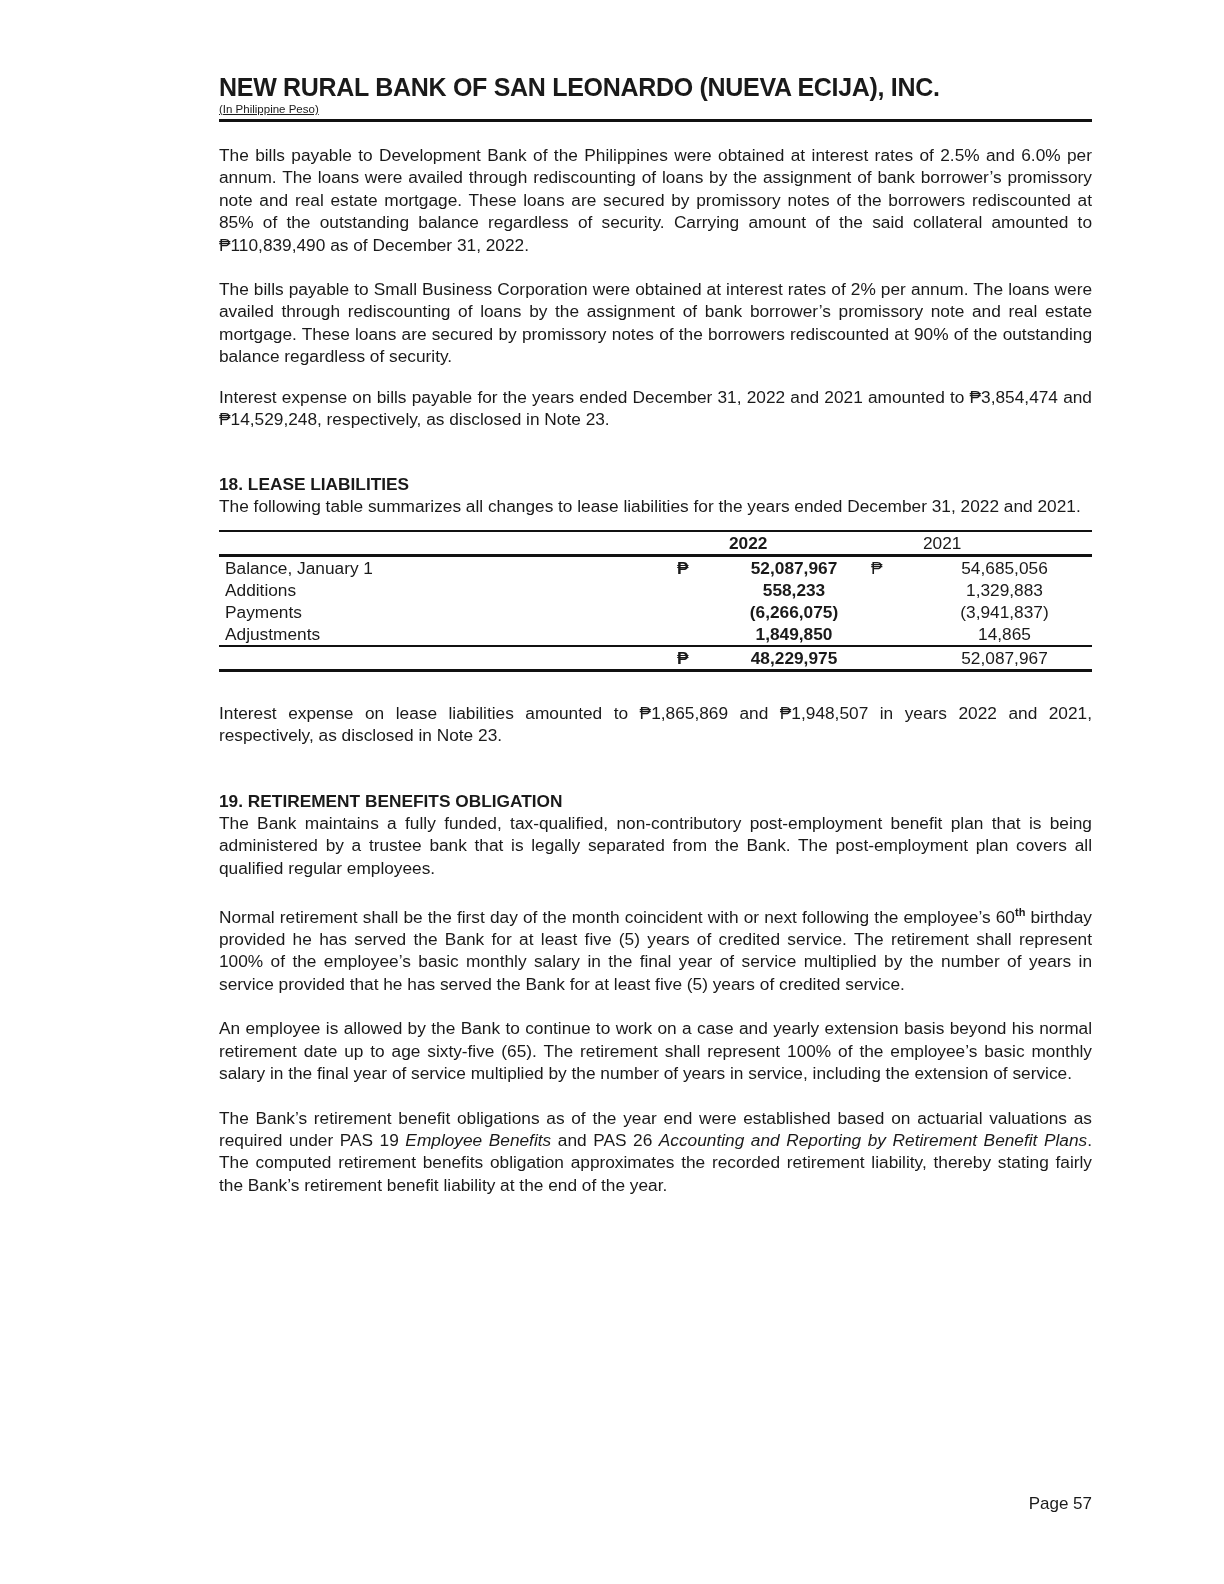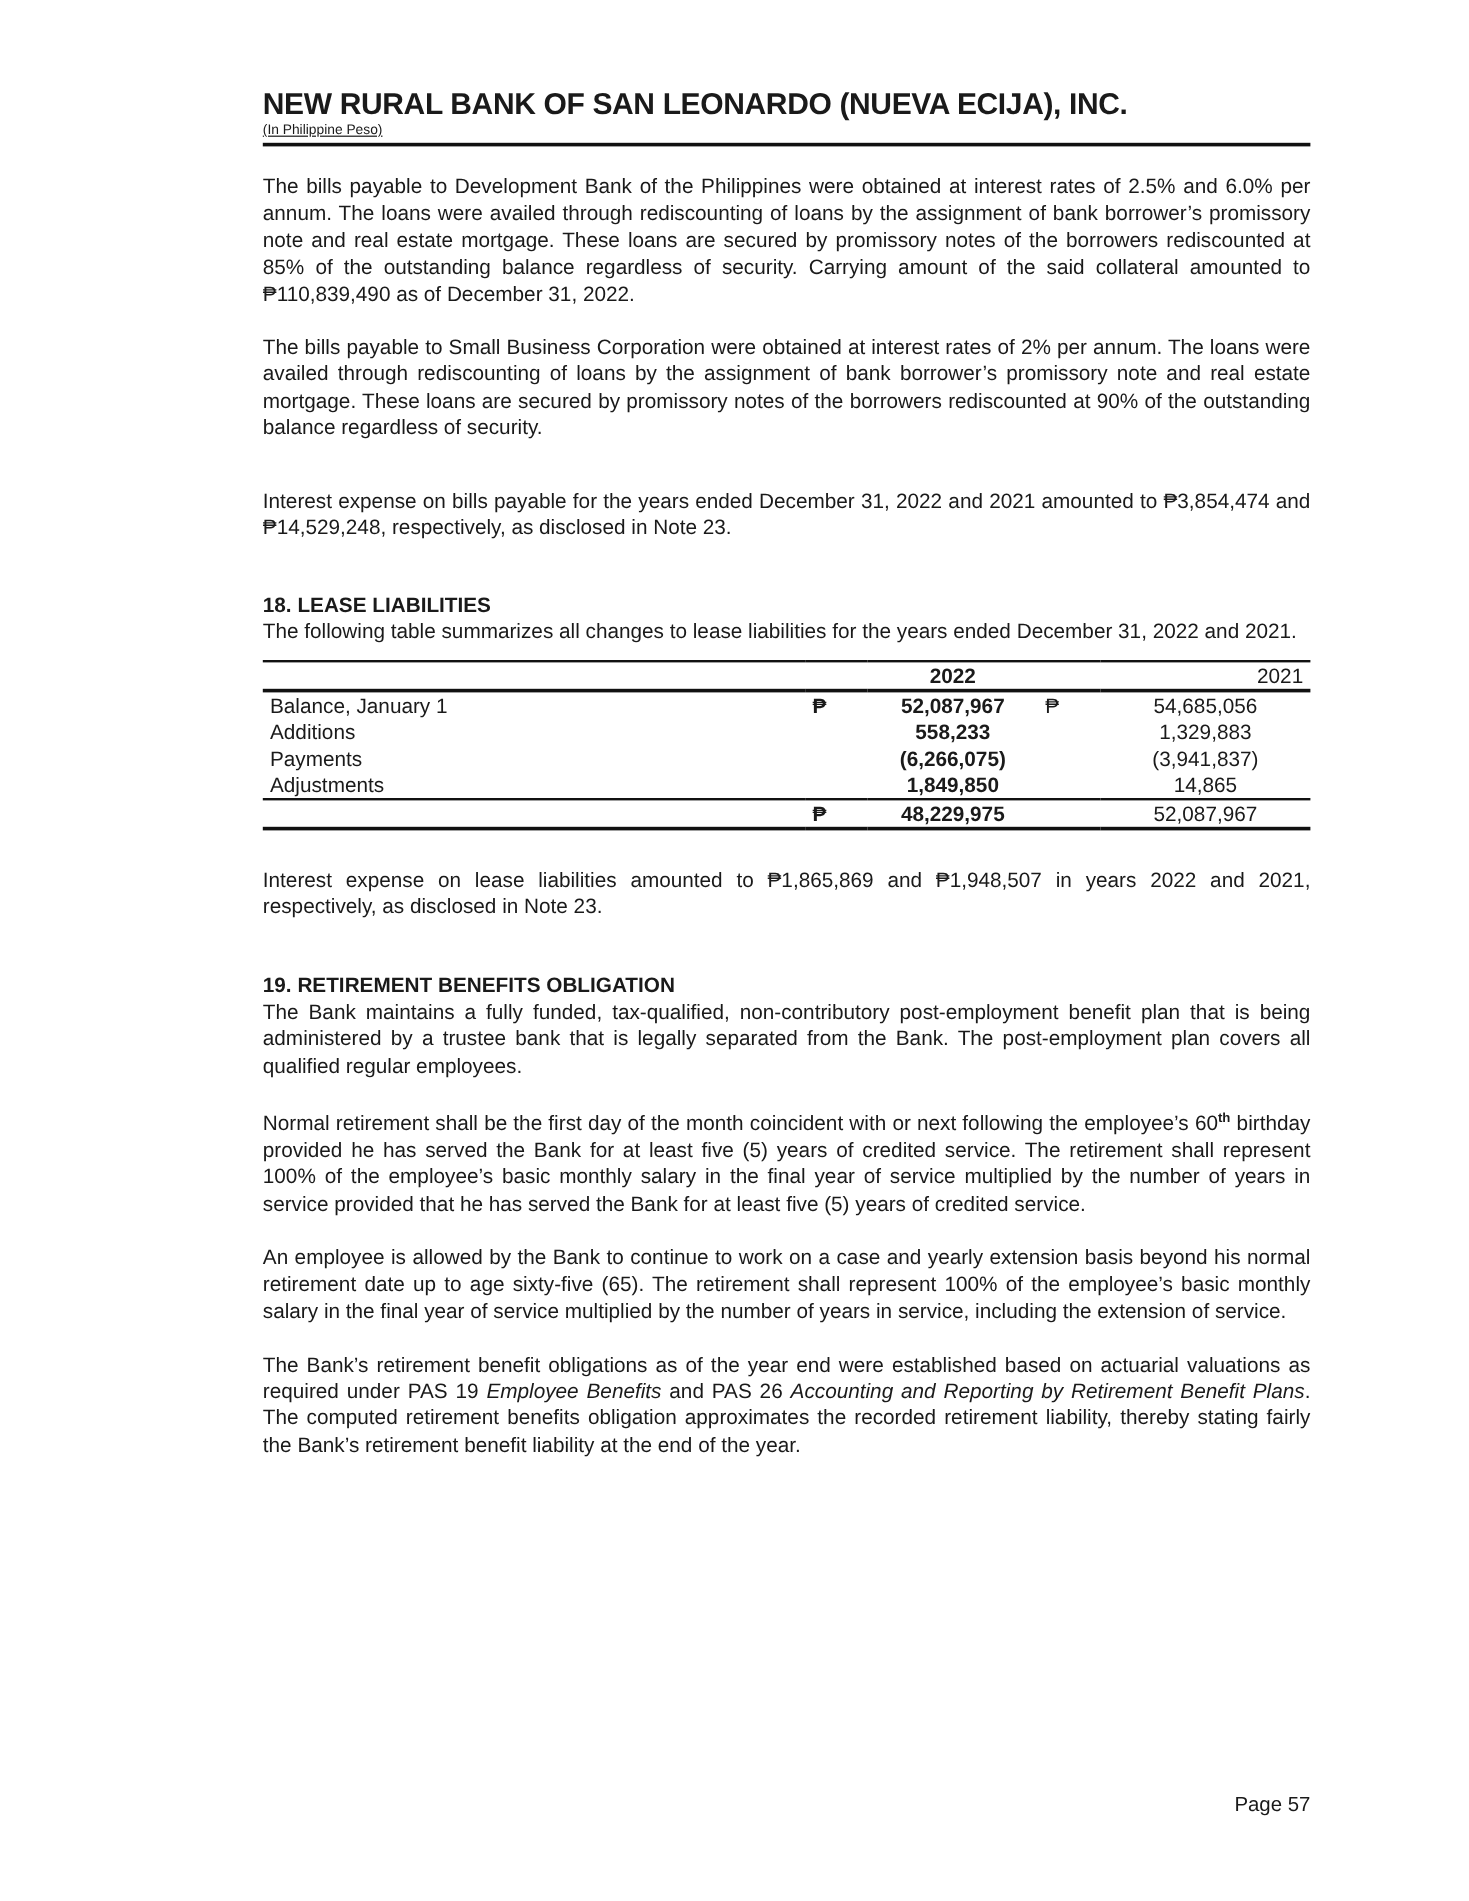--- a/index.html
+++ b/index.html
@@ -21,33 +21,33 @@
 </head>
 <body>
 
 <div class="page">
   <div class="h1">NEW RURAL BANK OF SAN LEONARDO (NUEVA ECIJA), INC.</div>
   <div class="h4">(In Philippine Peso)</div>
   <div class="rule-thick"></div>
 
   <p style="margin-top:22px">The bills payable to Development Bank of the Philippines were obtained at interest rates of 2.5% and 6.0% per annum. The loans were availed through rediscounting of loans by the assignment of bank borrower’s promissory note and real estate mortgage. These loans are secured by promissory notes of the borrowers rediscounted at 85% of the outstanding balance regardless of security. Carrying amount of the said collateral amounted to ₱110,839,490 as of December 31, 2022.</p>
   <p style="margin-top:22px">The bills payable to Small Business Corporation were obtained at interest rates of 2% per annum. The loans were availed through rediscounting of loans by the assignment of bank borrower’s promissory note and real estate mortgage. These loans are secured by promissory notes of the borrowers rediscounted at 90% of the outstanding balance regardless of security.</p>
-  <p style="margin-top:38px">Interest expense on bills payable for the years ended December 31, 2022 and 2021 amounted to ₱3,854,474 and ₱14,529,248, respectively, as disclosed in Note 23.</p>
+  <p style="margin-top:18px">Interest expense on bills payable for the years ended December 31, 2022 and 2021 amounted to ₱3,854,474 and ₱14,529,248, respectively, as disclosed in Note 23.</p>
 
   <div class="sec" style="margin-top:44px">18. LEASE LIABILITIES</div>
   <p style="">The following table summarizes all changes to lease liabilities for the years ended December 31, 2022 and 2021.</p>
 
   <table style="margin-top:12px">
     <tbody>
         <tr style="border-top:2px solid #111;border-bottom:3px solid #111">
       <td style="width:440px"></td>
           <td style="width:40px"></td>
-      <td class="num b" style="width:130px;text-align:center">2022</td>
+      <td class="num b" style="width:130px;text-align:left">2022</td>
       <td style="width:40px"></td>
-      <td class="num" style="text-align:right">2021</td>
+      <td class="num" style="text-align:left">2021</td>
     </tr>
     <tr>
       <td>Balance, January 1</td>
       <td class="b">₱</td>
       <td class="num b">52,087,967</td>
       <td>₱</td>
       <td class="num">54,685,056</td>
     </tr>
     <tr>
       <td>Additions</td>

